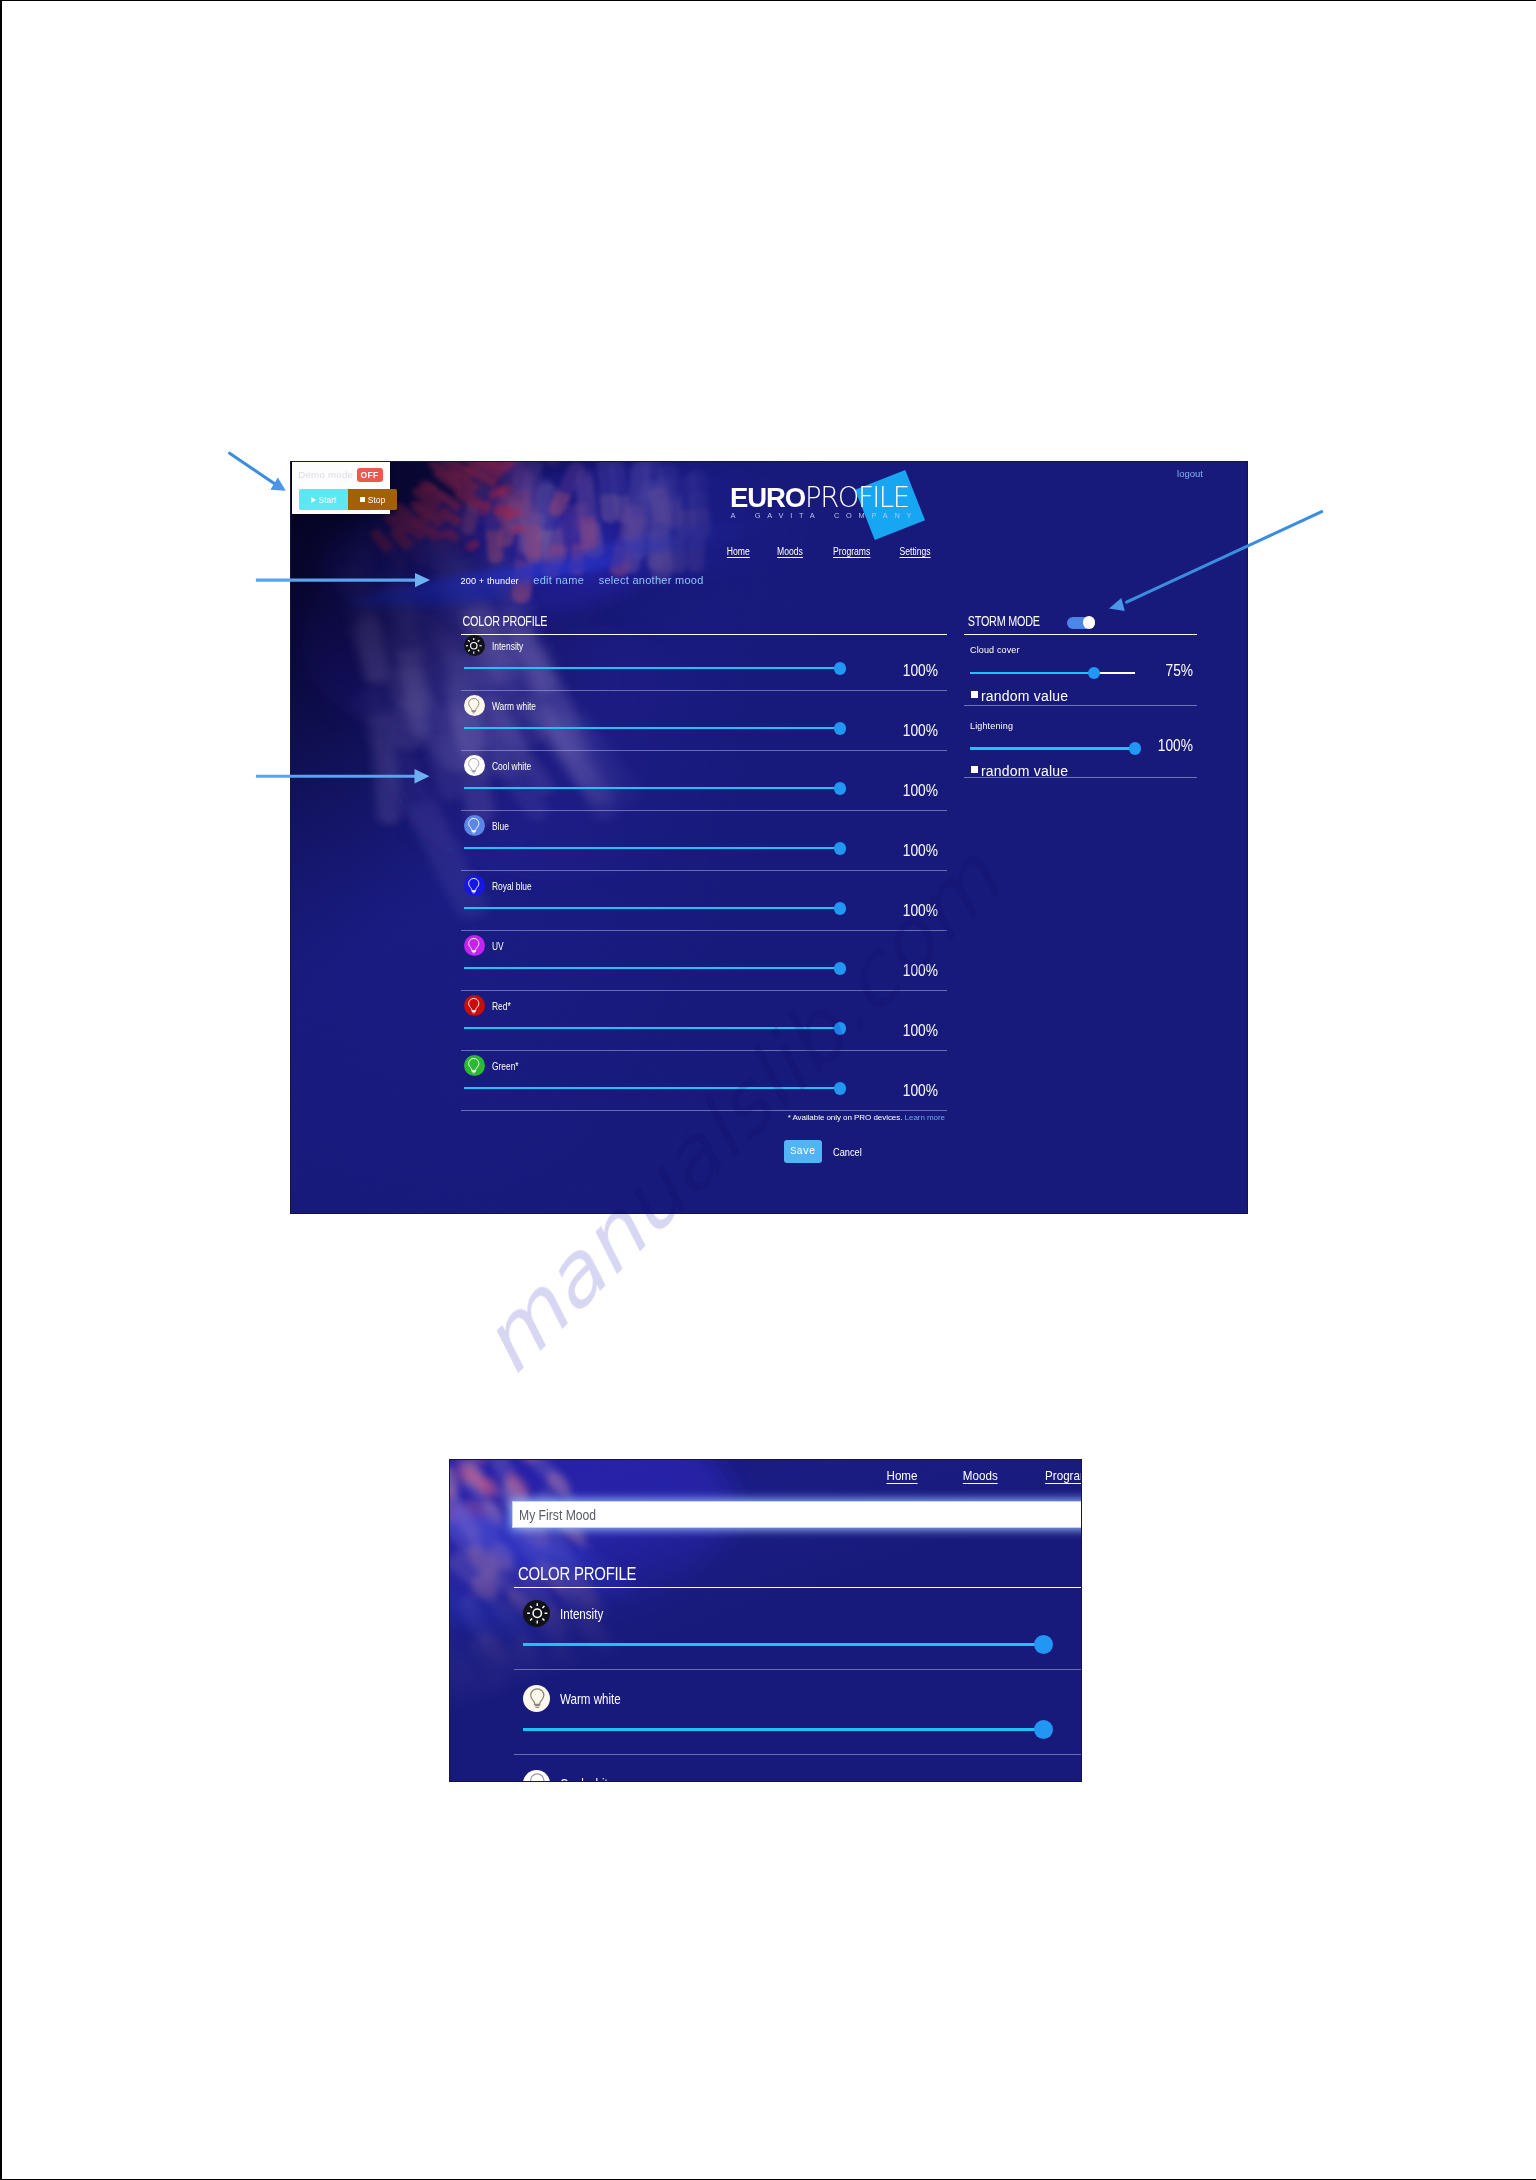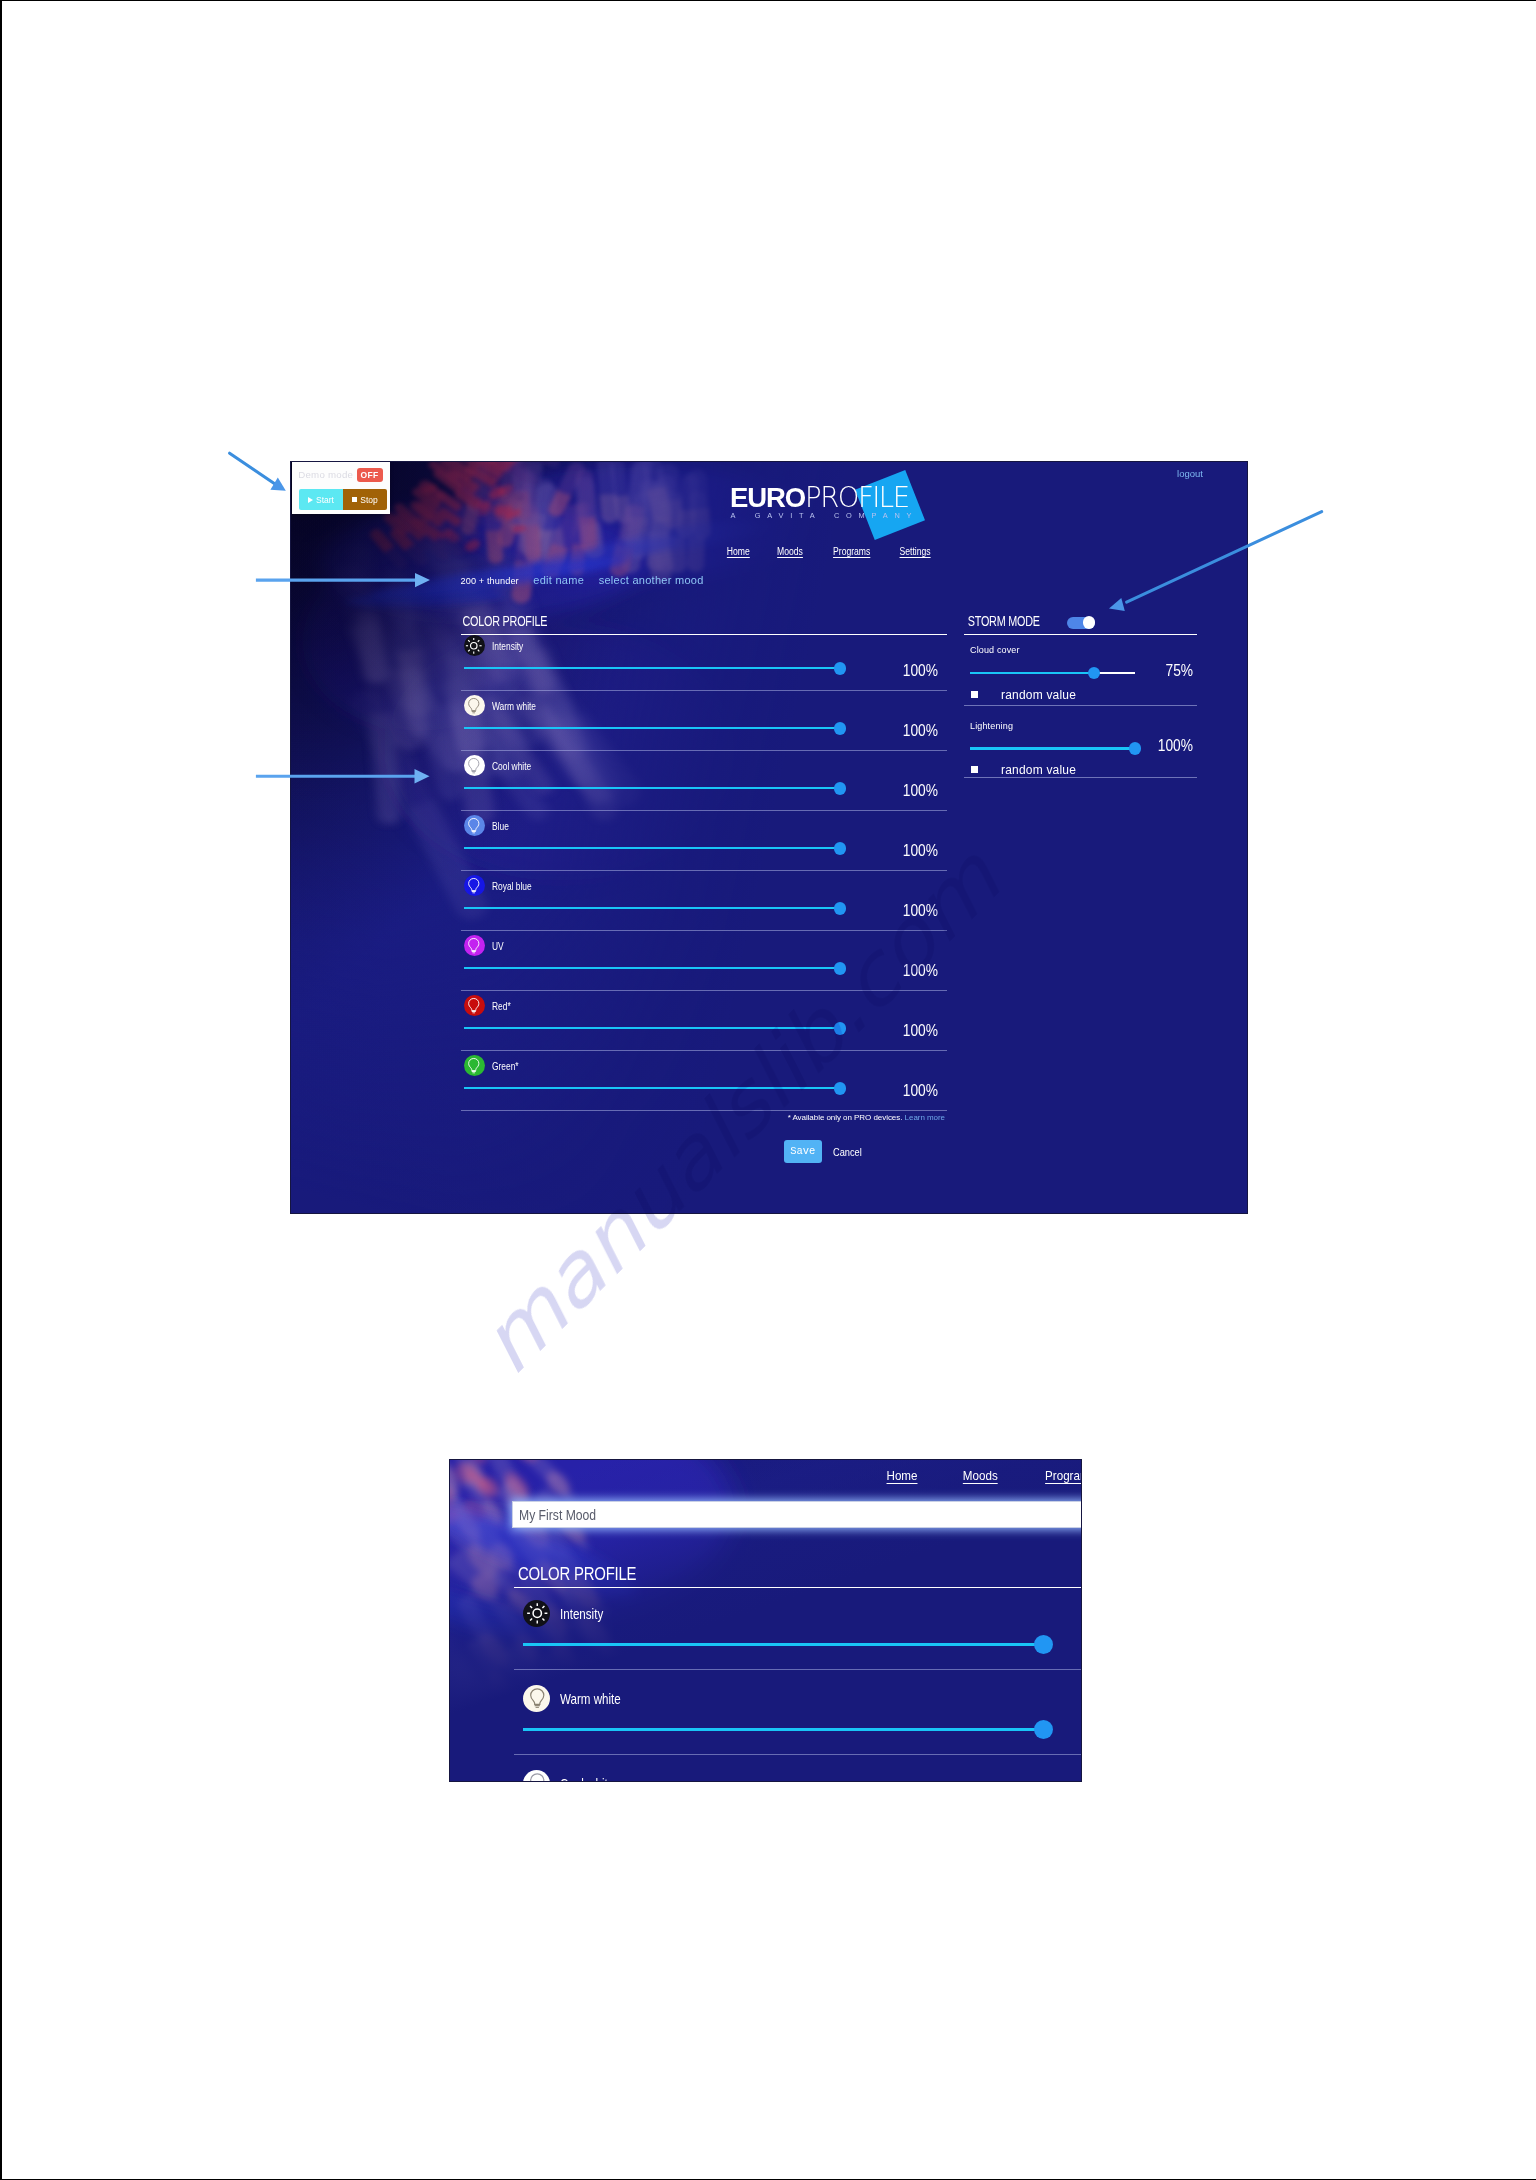--- a/index.html
+++ b/index.html
@@ -39,21 +39,21 @@
   
   .nav{position:absolute;left:0;width:1076px;top:84px;text-align:center;font-size:0;}
   .nav a{display:inline-block;margin:0 12.1px;font-size:10px;color:#fff;text-decoration:underline;text-underline-offset:2.2px;letter-spacing:0;text-decoration-thickness:0.8px;transform:scaleX(0.86);}
 
   
   .demo{position:absolute;left:1px;top:-1px;width:98px;height:53px;background:#fdfdfd;box-sizing:border-box;
       box-shadow:0 2px 4px rgba(0,0,0,.22);}
   .demo-label{position:absolute;left:6.2px;top:7.8px;font-size:9.7px;color:#dbdbe3;letter-spacing:.25px;}
   .demo-badge{position:absolute;left:64.5px;top:7.2px;width:26px;height:14px;background:#ec5a4d;color:#fff;font-size:8.5px;
       font-weight:700;border-radius:3px;text-align:center;line-height:14px;letter-spacing:.3px;}
-  .demo-btns{position:absolute;left:7px;top:28px;width:88px;height:21px;display:flex;border-radius:2px;overflow:hidden;}
+  .demo-btns{position:absolute;left:7px;top:28px;width:98px;height:21px;display:flex;border-radius:2px;overflow:hidden;}
   .demo-btn{flex:1;font-size:8.5px;color:#fff;text-align:center;display:flex;align-items:center;justify-content:center;gap:3px;}
   .demo-start{background:#5ce8f2;}
   .demo-stop{background:#a16207;}
   .tri{width:0;height:0;border-left:5px solid #fff;border-top:3px solid transparent;border-bottom:3px solid transparent;}
   .sq{width:5px;height:5px;background:#fff;}
 
   
   .moodline{position:absolute;left:169.5px;top:112px;font-size:9px;color:#fff;white-space:nowrap;}
   .moodline .nm{font-size:9.2px;color:#fff;letter-spacing:.1px;}
   .moodline a{margin-left:12px;color:#8fc6f5;font-size:11px;text-decoration:none;letter-spacing:.28px;}
@@ -88,21 +88,21 @@
   .btn-cancel{display:inline-block;margin-left:5px;color:#fff;font-size:10.5px;font-weight:400;vertical-align:middle;transform:scaleX(0.88);}
 
   
   .srow:last-child{height:72.1px;}
   .srow{position:relative;padding-top:14.5px;border-bottom:1px solid rgba(182,190,235,.55);height:75.8px;box-sizing:border-box;}
   .srow-label{font-size:9px;color:#fff;padding-left:6px;letter-spacing:.15px;}
   .strack{position:absolute;left:6px;top:41px;height:2.4px;width:165px;background:#ffffff;}
   .strack .fill{position:absolute;left:0;top:0;height:2.4px;background:#19c5f7;}
   .spct{position:absolute;right:4px;top:31px;font-size:16px;color:#fff;letter-spacing:0;transform:scaleX(0.86);transform-origin:right center;}
   .chk{position:absolute;left:6.5px;top:60px;width:7px;height:7px;background:#fff;}
-  .chklab{position:absolute;left:37px;top:57px;font-size:12px;color:#fff;letter-spacing:.2px;}
+  .chklab{position:absolute;left:17px;top:57px;font-size:14px;color:#fff;letter-spacing:.2px;}
 
   
   .s2 .app-bg{width:633px;left:0;top:0;height:323px;}
   .s2 .app-bgfade{background:none;}
   .s2 .nav2{position:absolute;left:0;width:650px;top:8px;white-space:nowrap;text-align:right;font-size:0;}
   .s2 .nav2 a{display:inline-block;margin-left:40.5px;font-size:13.5px;color:#fff;text-decoration:underline;
      text-underline-offset:3px;text-decoration-thickness:1px;transform:scaleX(0.86);}
   .s2 .nameinput{position:absolute;left:61.8px;top:41px;right:-8px;height:27px;background:#fff;border:1px solid #c9d0e6;box-sizing:border-box;
      box-shadow:0 0 9px 2px rgba(150,185,255,.95);}
   .s2 .nameinput span{position:absolute;left:6px;top:5px;font-size:14.5px;color:#595c6b;transform:scaleX(0.84);transform-origin:left center;}

